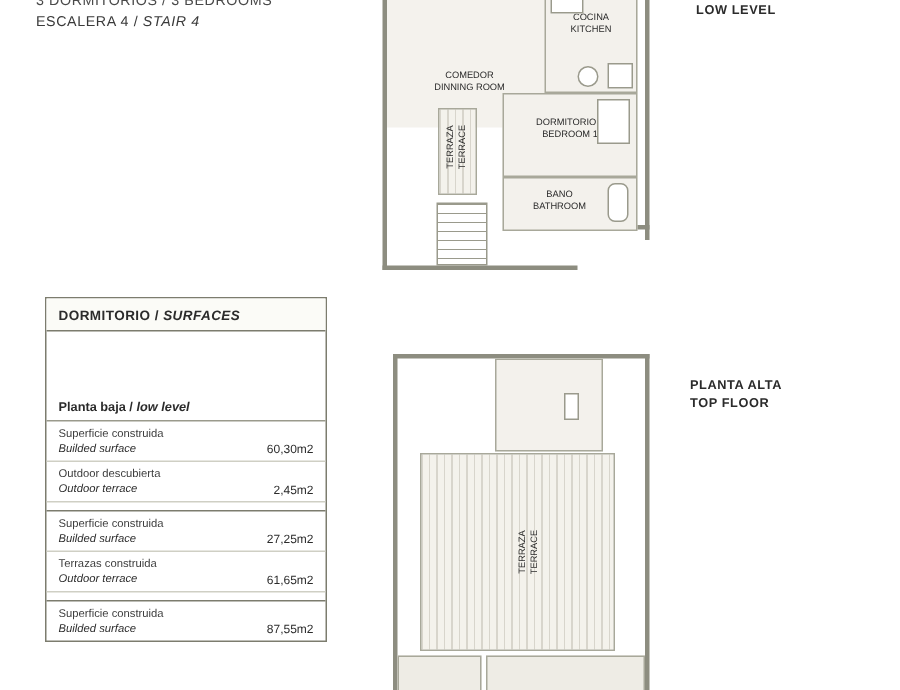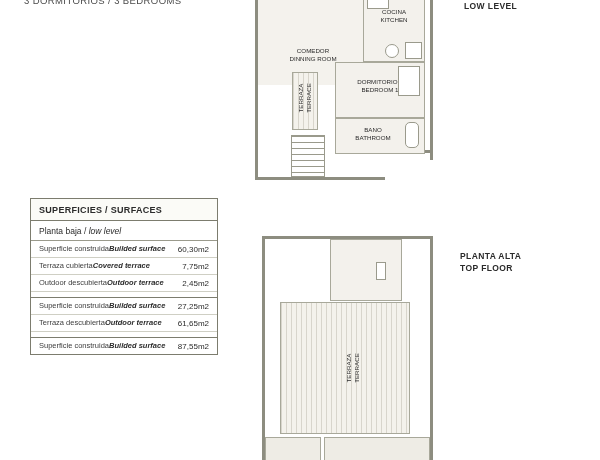--- a/index.html
+++ b/index.html
@@ -48,52 +48,53 @@
   }
   .surf-title {
     font-size: 9px;
     font-weight: bold;
     letter-spacing: 0.3px;
     padding: 6px 8px 5px 8px;
     border-bottom: 1px solid #7c7c6e;
     background: #fbfbf7;
     white-space: nowrap;
   }
-  .surf-title .ital { }
+  .surf-title .ital { font-style: italic; }
 
   .sec-head {
     font-size: 8.5px;
-    font-weight: normal;
+    font-weight: bold;
     padding: 5px 8px 4px 8px;
     border-bottom: 1px solid #9a9a8c;
     white-space: nowrap;
+    margin-top: 40px;
   }
   .sec-head .ital { font-style: italic; }
 
   .row {
     display: flex;
     justify-content: space-between;
     align-items: flex-end;
     padding: 3px 8px 3px 8px;
     border-bottom: 1px solid #cfcfc4;
   }
   .row:last-child { border-bottom: none; }
   .row .labels {
     display: flex;
-    flex-direction: row;
+    flex-direction: column;
     line-height: 10px;
   }
   .row .lab-es {
     font-size: 7.5px;
     color: #3d3d3d;
   }
   .row .lab-en {
     font-size: 7.5px;
     font-style: italic;
-    font-weight: bold;
+    font-weight: normal;
     color: #2b2b2b;
   }
   .row .val {
     font-size: 8px;
     color: #2b2b2b;
     padding-bottom: 0px;
     white-space: nowrap;
   }
 
   
@@ -178,66 +179,63 @@
         #9a9a8c 0px, #9a9a8c 1px,
         #ffffff 1px, #ffffff 6px
       );
   }
 </style>
 </head>
 <body>
 
 <div class="header">
   <div class="line first">3 DORMITORIOS / 3 BEDROOMS</div>
+  <div class="line">
+    <span>ESCALERA 4 /</span>
+    <span class="ital">STAIR 4</span>
+  </div>
 </div>
 
 <div class="surfaces">
   <div class="surf-title">
-    <span>SUPERFICIES /</span>
+    <span>DORMITORIO /</span>
     <span class="ital">SURFACES</span>
   </div>
 
   <div class="sec-head">
     <span>Planta baja /</span>
     <span class="ital">low level</span>
   </div>
   <div class="row">
     <div class="labels">
       <span class="lab-es">Superficie construida</span>
       <span class="lab-en">Builded surface</span>
     </div>
     <div class="val">60,30m2</div>
   </div>
   <div class="row">
     <div class="labels">
-      <span class="lab-es">Terraza cubierta</span>
-      <span class="lab-en">Covered terrace</span>
-    </div>
-    <div class="val">7,75m2</div>
-  </div>
-  <div class="row">
-    <div class="labels">
       <span class="lab-es">Outdoor descubierta</span>
       <span class="lab-en">Outdoor terrace</span>
     </div>
     <div class="val">2,45m2</div>
   </div>
 
   <div class="sec-gap"></div>
 
   <div class="row">
     <div class="labels">
       <span class="lab-es">Superficie construida</span>
       <span class="lab-en">Builded surface</span>
     </div>
     <div class="val">27,25m2</div>
   </div>
   <div class="row">
     <div class="labels">
-      <span class="lab-es">Terraza descubierta</span>
+      <span class="lab-es">Terrazas construida</span>
       <span class="lab-en">Outdoor terrace</span>
     </div>
     <div class="val">61,65m2</div>
   </div>
 
   <div class="sec-gap"></div>
 
   <div class="row">
     <div class="labels">
       <span class="lab-es">Superficie construida</span>

